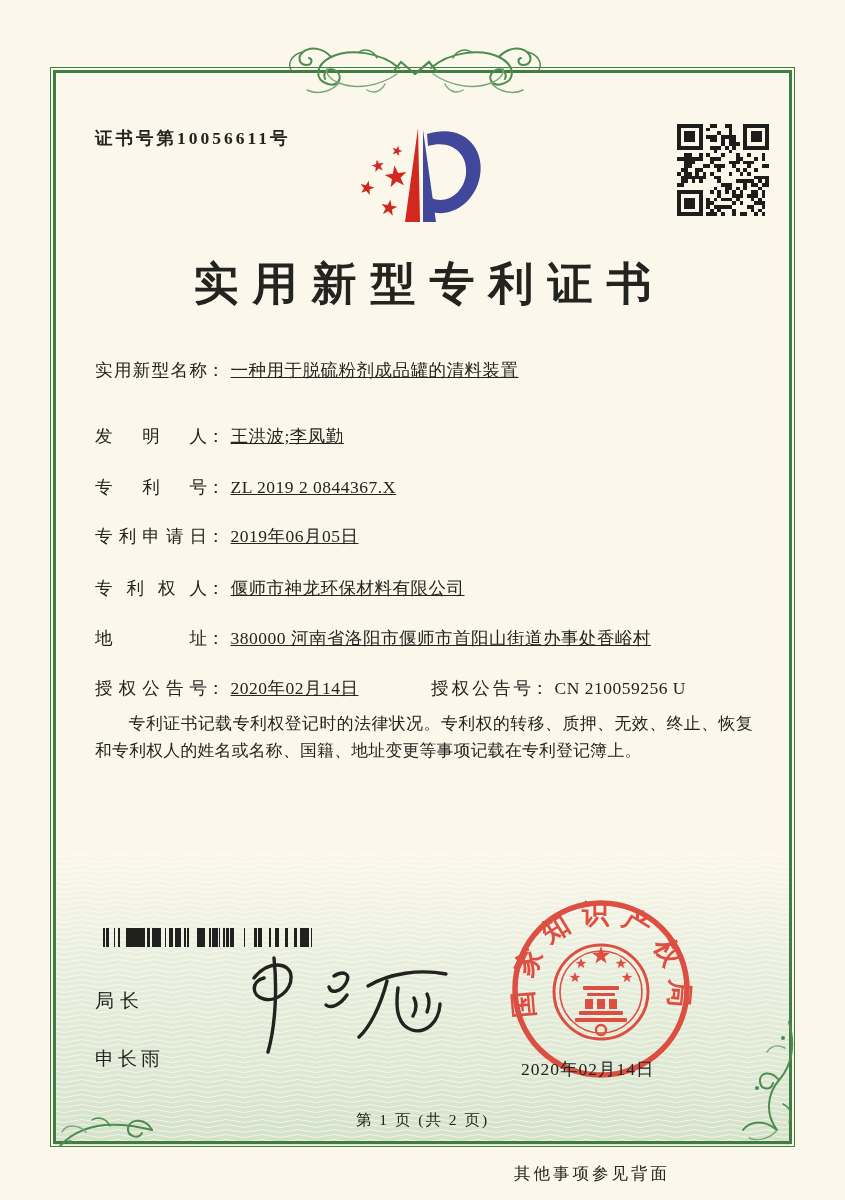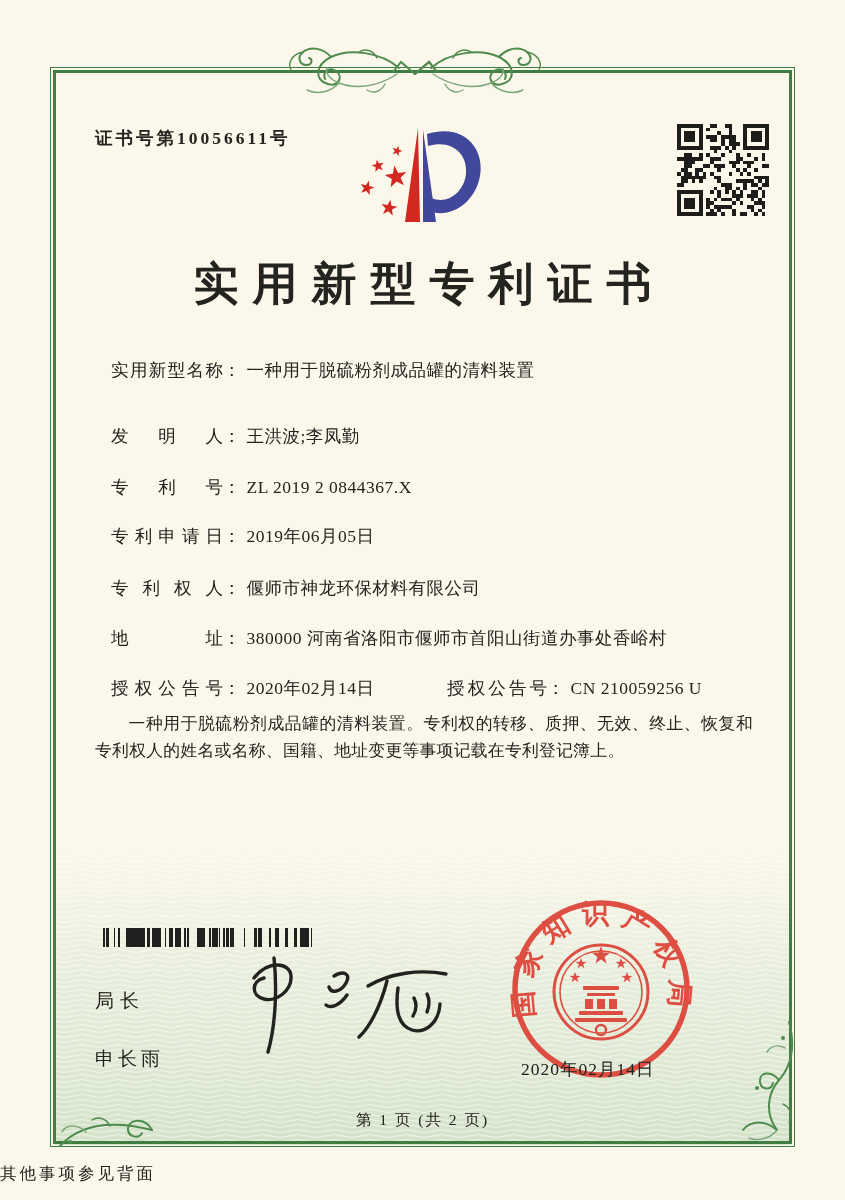--- a/index.html
+++ b/index.html
@@ -29,21 +29,21 @@
   .cert-no{left:95px;top:126px;font-size:17.5px;letter-spacing:3px;z-index:3;font-weight:bold;}
   .logo{left:343px;top:120px;z-index:3;}
   .qr{left:677px;top:124px;width:92px;height:92px;z-index:3;}
   .title{
     left:0;top:254px;width:845px;text-align:center;
     font-size:45px;font-weight:bold;letter-spacing:14px;text-indent:14px;
     z-index:3;
   }
   
   .fields{left:95px;top:358px;width:660px;z-index:3;font-size:17.5px;}
-  .frow{position:absolute;left:16px;white-space:nowrap;}
+  .frow{position:absolute;left:0;white-space:nowrap;text-decoration:underline;}
   .flabel{
     display:inline-block;width:112px;
     text-align:justify;text-align-last:justify;
     vertical-align:bottom;
   }
   .fcolon{display:inline-block;margin-right:6px;}
   .fvalue{letter-spacing:.5px;}
   .grant2{position:absolute;left:336px;top:0;white-space:nowrap;}
   .grant2 .flabel{width:100px;}
   
@@ -59,21 +59,21 @@
   .barcode u{display:inline-block;height:100%;}
   
   .officer{left:95px;top:988px;z-index:3;font-size:19px;letter-spacing:6px;}
   .officer-name{left:95px;top:1030px;z-index:3;font-size:19px;letter-spacing:4px;margin-top:16px;}
   .signature{left:218px;top:948px;z-index:4;}
   
   .seal{left:505px;top:898px;z-index:4;opacity:.93;}
   .seal-date{left:521px;top:1057px;z-index:5;font-size:17.5px;letter-spacing:1px;}
   
   .page-note{left:0;top:1110px;width:845px;text-align:center;font-size:15.5px;letter-spacing:2px;z-index:3;}
-  .back-note{left:0;top:1163px;width:670px;text-align:left;font-size:16.5px;letter-spacing:3px;z-index:3;}
+  .back-note{left:0;top:1163px;width:670px;text-align:right;font-size:16.5px;letter-spacing:3px;z-index:3;}
   
   .orn-top{left:281px;top:38px;z-index:4;}
   .orn-br{left:733px;top:1018px;z-index:3;}
   .orn-bl{left:56px;top:1106px;z-index:3;}
   svg text{font-family:"Liberation Serif","DejaVu Serif",serif;}
 </style>
 </head>
 <body>
 
 <div class="abs frame-outer">
@@ -451,21 +451,21 @@
   </div>
   <div class="frow" style="top:318px">
     <span class="flabel">授权公告号</span><span class="fcolon">：</span><span class="fvalue">2020年02月14日</span>
     <span class="grant2">
       <span class="flabel">授权公告号</span><span class="fcolon">：</span><span class="fvalue">CN 210059256 U</span>
     </span>
   </div>
 </div>
 
 <div class="abs legal">
-  <p>一种用于脱硫粉剂成品罐的清料装置。专利权的转移、质押、无效、终止、恢复和专利权人的姓名或名称、国籍、地址变更等事项记载在专利登记簿上。</p>
+  <p>专利证书记载专利权登记时的法律状况。专利权的转移、质押、无效、终止、恢复和专利权人的姓名或名称、国籍、地址变更等事项记载在专利登记簿上。</p>
 </div>
 
 <svg class="abs waves" id="waves" width="736" height="292" viewBox="0 0 736 292">
   <defs>
     <linearGradient id="bandgrad" x1="0" y1="0" x2="0" y2="1">
       <stop offset="0" stop-color="#dce8d3" stop-opacity="0"></stop>
       <stop offset="0.35" stop-color="#dce8d3" stop-opacity="0.55"></stop>
       <stop offset="1" stop-color="#d2e1c7" stop-opacity="0.95"></stop>
     </linearGradient>
   </defs>

